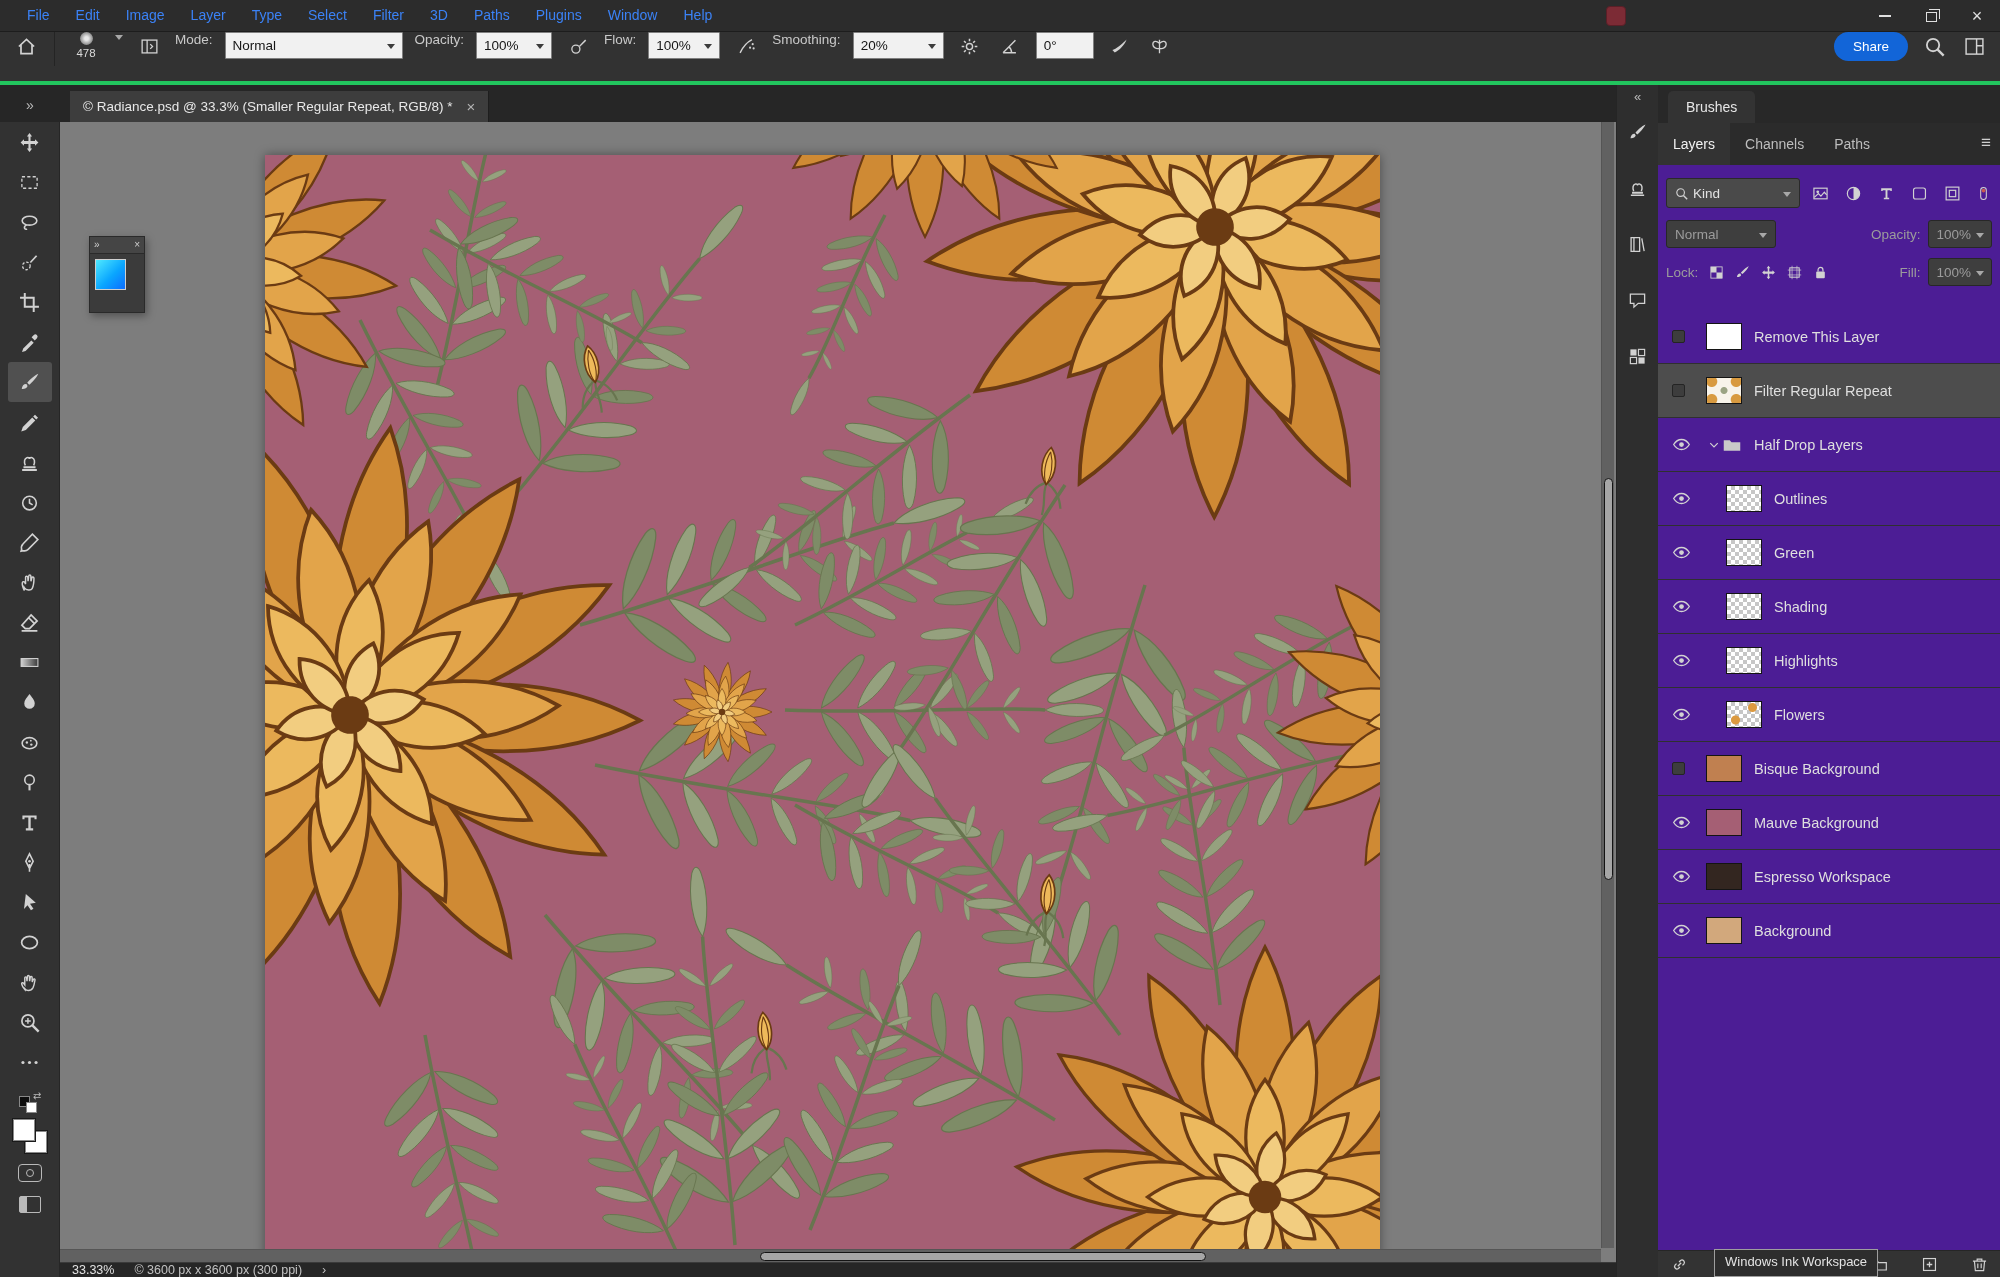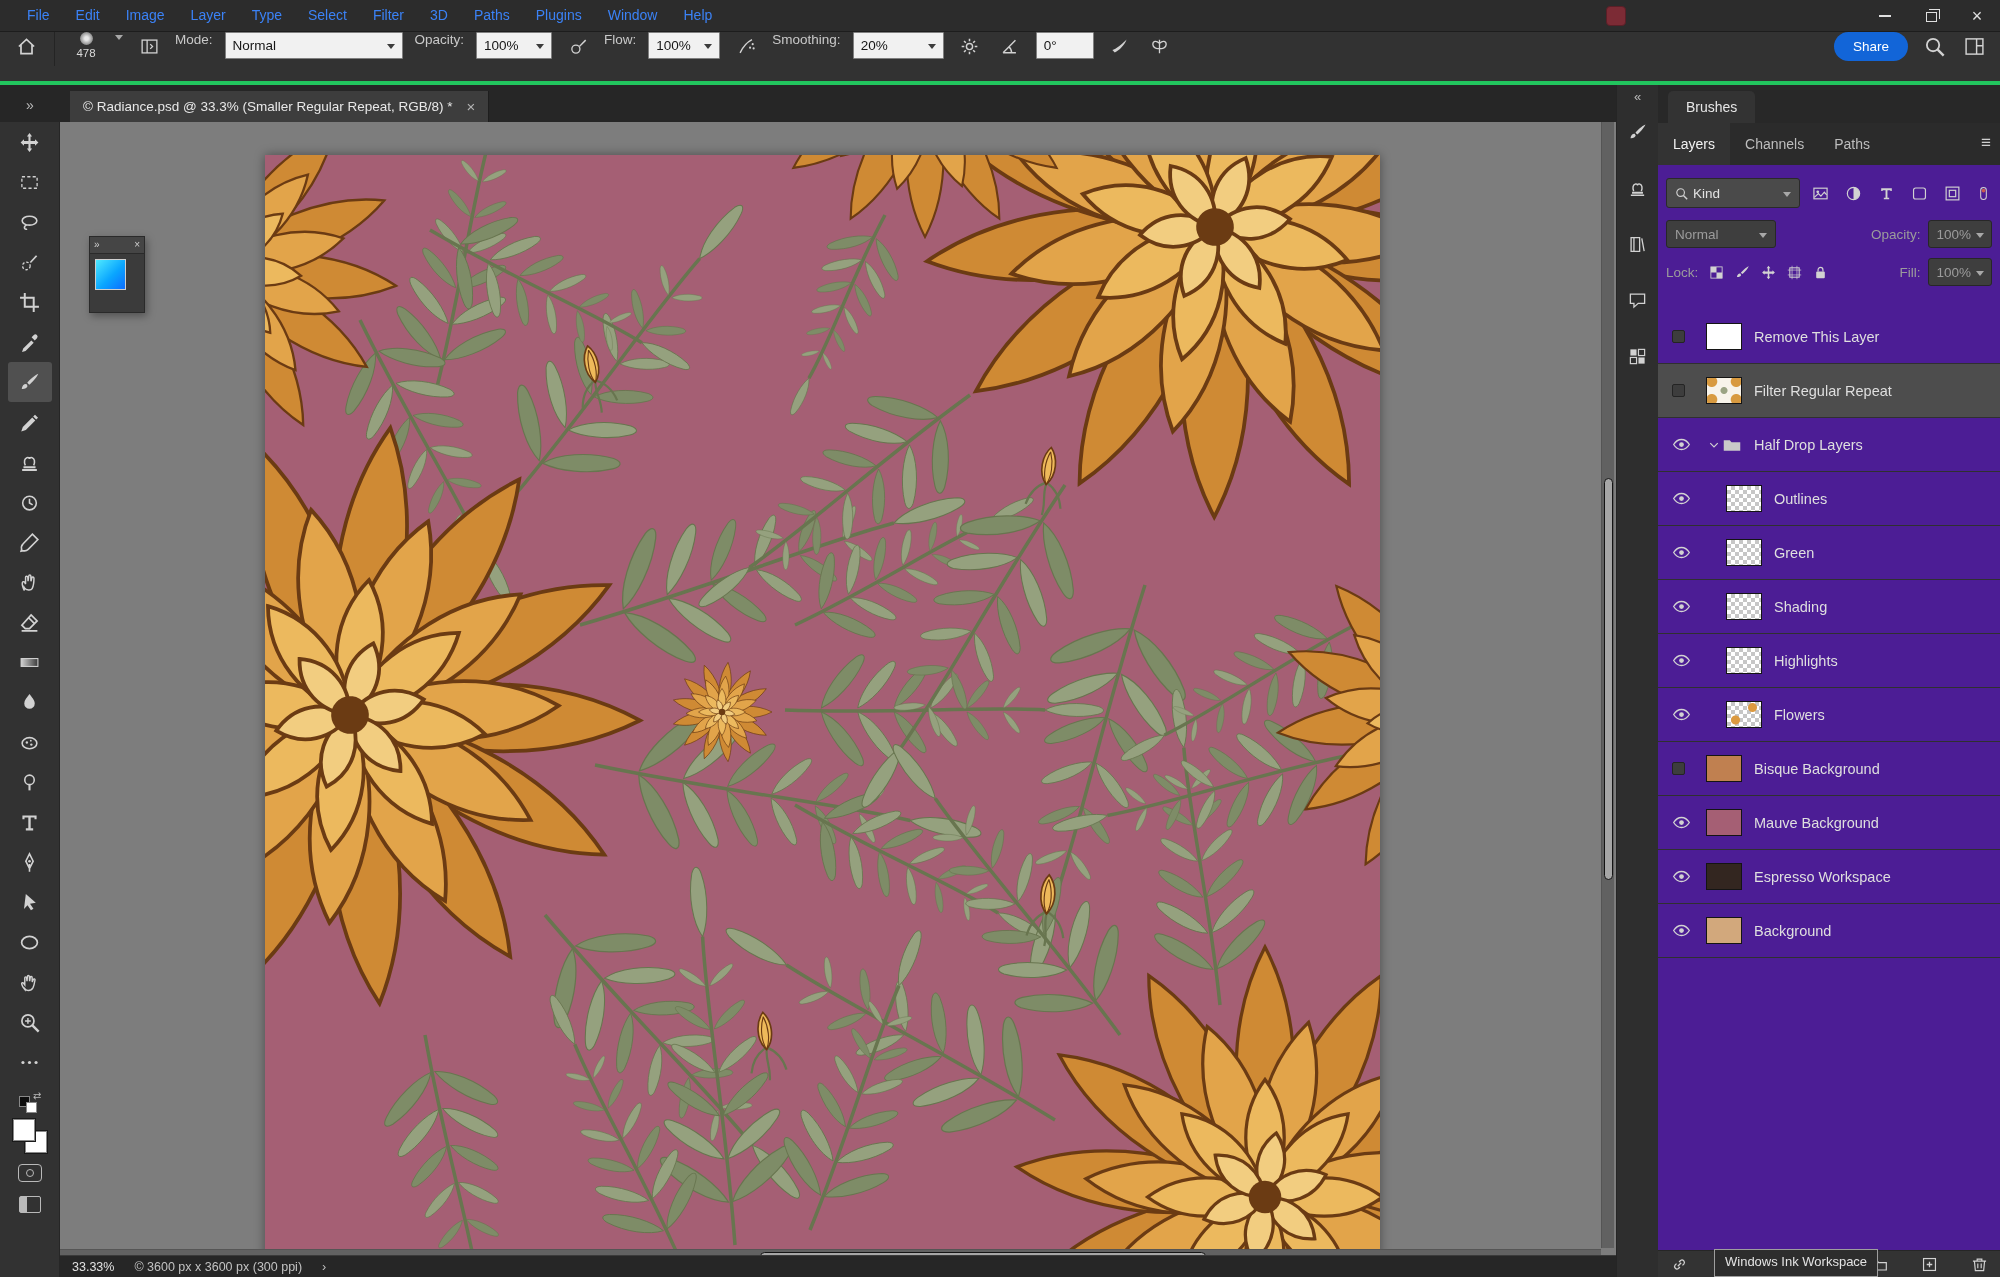--- a/index.html
+++ b/index.html
@@ -58,21 +58,21 @@
   #document{position:absolute;left:205px;top:33px;width:1115px;height:1210px;box-shadow:0 0 10px rgba(0,0,0,.4);background:#a55f74}
   #document svg{display:block}
   #float-panel{position:absolute;left:29px;top:114px;width:56px;z-index:4;box-shadow:2px 3px 8px rgba(0,0,0,.35)}
   #float-panel .fp-head{height:17px;background:#454545;border:1px solid #2a2a2a;border-bottom:none;display:flex;align-items:center;justify-content:space-between;padding:0 4px;color:#cfcfcf;font-size:10px;line-height:1}
   #float-panel .fp-body{height:60px;background:#3b3b3b;border:1px solid #2a2a2a;padding:5px}
   #float-panel .fp-swatch{width:31px;height:31px;border:1px solid #cfcfcf;background:linear-gradient(135deg,#4fe9ff 0%,#0aa6ff 55%,#0c6dff 100%)}
   #vscroll{position:absolute;right:2px;top:0;bottom:29px;width:13px;background:#616161;border-left:1px solid #555}
   #vscroll .thumb{position:absolute;left:2px;width:9px;top:356px;height:402px;background:#a6a6a6;border-radius:5px}
   #hscroll{position:absolute;left:0;right:15px;bottom:15px;height:13px;background:#616161;border-top:1px solid #555}
   #hscroll .thumb{position:absolute;top:2px;height:9px;left:700px;width:446px;background:#a6a6a6;border-radius:5px}
-  #statusbar{position:absolute;left:0;right:0;bottom:0;height:22px;background:#262626;border-top:1px solid #3a3a3a;display:flex;align-items:center;gap:20px;padding:0 0 0 12px;font-size:12.5px}
+  #statusbar{position:absolute;left:0;right:0;bottom:0;height:15px;background:#262626;border-top:1px solid #3a3a3a;display:flex;align-items:center;gap:20px;padding:0 0 0 12px;font-size:12.5px}
   #statusbar .sb-zoom{color:#e2e2e2}
   #statusbar .sb-info{color:#c2c2c2}
   #statusbar .sb-chev{color:#c2c2c2}
 
   
   #strip{position:absolute;top:85px;right:342px;width:42px;bottom:0;background:#2e2e2e;border-left:1px solid #252525;display:flex;flex-direction:column;align-items:center;padding-top:4px}
   #strip-collapse{height:24px;color:#b9b9b9;font-size:13px}
   .strip-btn{width:34px;height:34px;margin-top:22px;display:flex;align-items:center;justify-content:center;border-radius:3px}
   .strip-btn:first-of-type{margin-top:2px}
 

